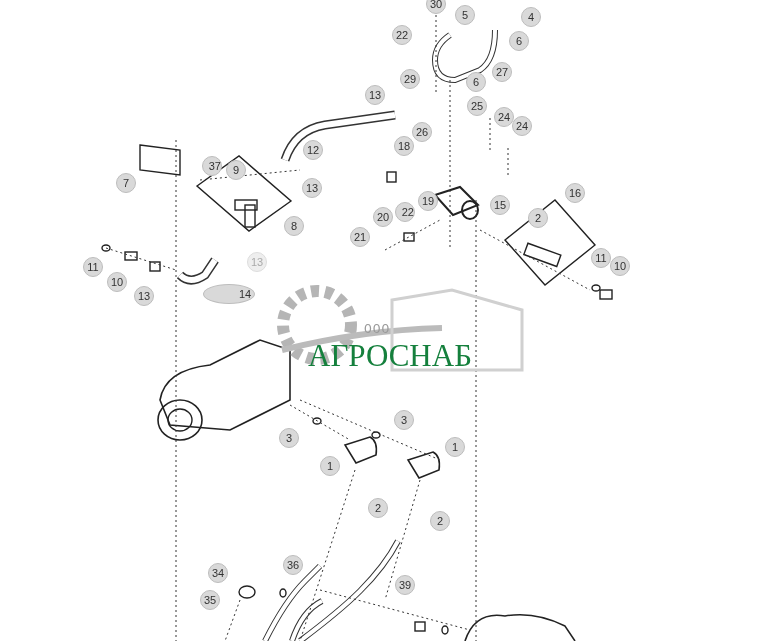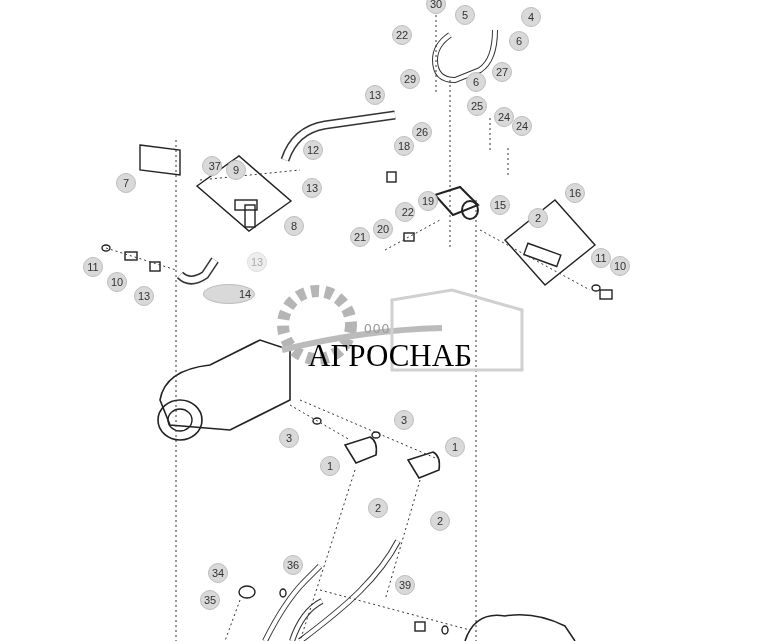--- a/index.html
+++ b/index.html
@@ -2,21 +2,21 @@
 <html><head>
 <meta charset="utf-8">
 <style>
   html, body { margin:0; padding:0; background:#ffffff; }
   body { width:781px; height:641px; overflow:hidden; position:relative; font-family:"Liberation Sans", sans-serif; }
   #diagram { position:absolute; left:0; top:0; width:781px; height:641px; }
   .callout { position:absolute; width:18px; height:18px; border-radius:50%; background:#d9d9d9; border:1px solid #bdbdbd; color:#333; font-size:11px; line-height:18px; text-align:center; transform:translate(-50%,-50%); }
   .callout.faint { color:#aaa; background:#eee; border-color:#ddd; }
   .wm { position:absolute; left:272px; top:280px; width:260px; height:110px; pointer-events:none; }
   .wm-ooo { position:absolute; left:92px; top:42px; font-size:13px; color:#9a9a9a; letter-spacing:1px; font-family:Liberation Mono, monospace; }
-  .wm-name { position:absolute; left:36px; top:58px; font-size:31px; color:#000000; font-family:"Liberation Serif", serif; letter-spacing:0px; }
+  .wm-name { position:absolute; left:36px; top:58px; font-size:31px; color:#15803d; font-family:"Liberation Serif", serif; letter-spacing:0px; }
 </style>
 </head>
 <body>
 
 <div id="diagram">
   <svg width="781" height="641" viewBox="0 0 781 641">
     <g fill="none" stroke="#222" stroke-width="1.4">
 
       <path d="M450 35 q-15 10 -15 25 q0 20 20 20 l25 -10 q15 -10 15 -40" stroke-width="6" stroke="#333"></path>
       <path d="M450 35 q-15 10 -15 25 q0 20 20 20 l25 -10 q15 -10 15 -40" stroke-width="4" stroke="#fff"></path>
@@ -121,21 +121,21 @@
       <div class="callout" style="left: 428px; top: 158px; margin-top: 43px;">19</div>
       <div class="callout" style="left: 212px; top: 166px; text-align: right;">37</div>
       <div class="callout" style="left: 236px; top: 170px;">9</div>
       <div class="callout" style="left: 126px; top: 183px;">7</div>
       <div class="callout" style="left: 312px; top: 188px;">13</div>
       <div class="callout" style="left: 575px; top: 193px;">16</div>
       <div class="callout" style="left: 500px; top: 205px;">15</div>
       <div class="callout" style="left: 405px; top: 212px; text-align: right;">22</div>
       <div class="callout" style="left: 538px; top: 218px;">2</div>
       <div class="callout" style="left: 294px; top: 226px;">8</div>
-      <div class="callout" style="left: 383px; top: 229px; text-align: center;">20</div>
+      <div class="callout" style="left: 383px; top: 217px; text-align: center;">20</div>
       <div class="callout" style="left: 360px; top: 237px;">21</div>
       <div class="callout" style="left: 93px; top: 267px;">11</div>
       <div class="callout faint" style="left: 257px; top: 262px;">13</div>
       <div class="callout" style="left: 601px; top: 258px;">11</div>
       <div class="callout" style="left: 620px; top: 266px;">10</div>
       <div class="callout" style="left: 117px; top: 282px;">10</div>
       <div class="callout" style="left: 144px; top: 296px;">13</div>
       <div class="callout" style="left: 229px; top: 294px; padding-left: 32px;">14</div>
       <div class="callout" style="left: 404px; top: 420px;">3</div>
       <div class="callout" style="left: 289px; top: 438px;">3</div>

